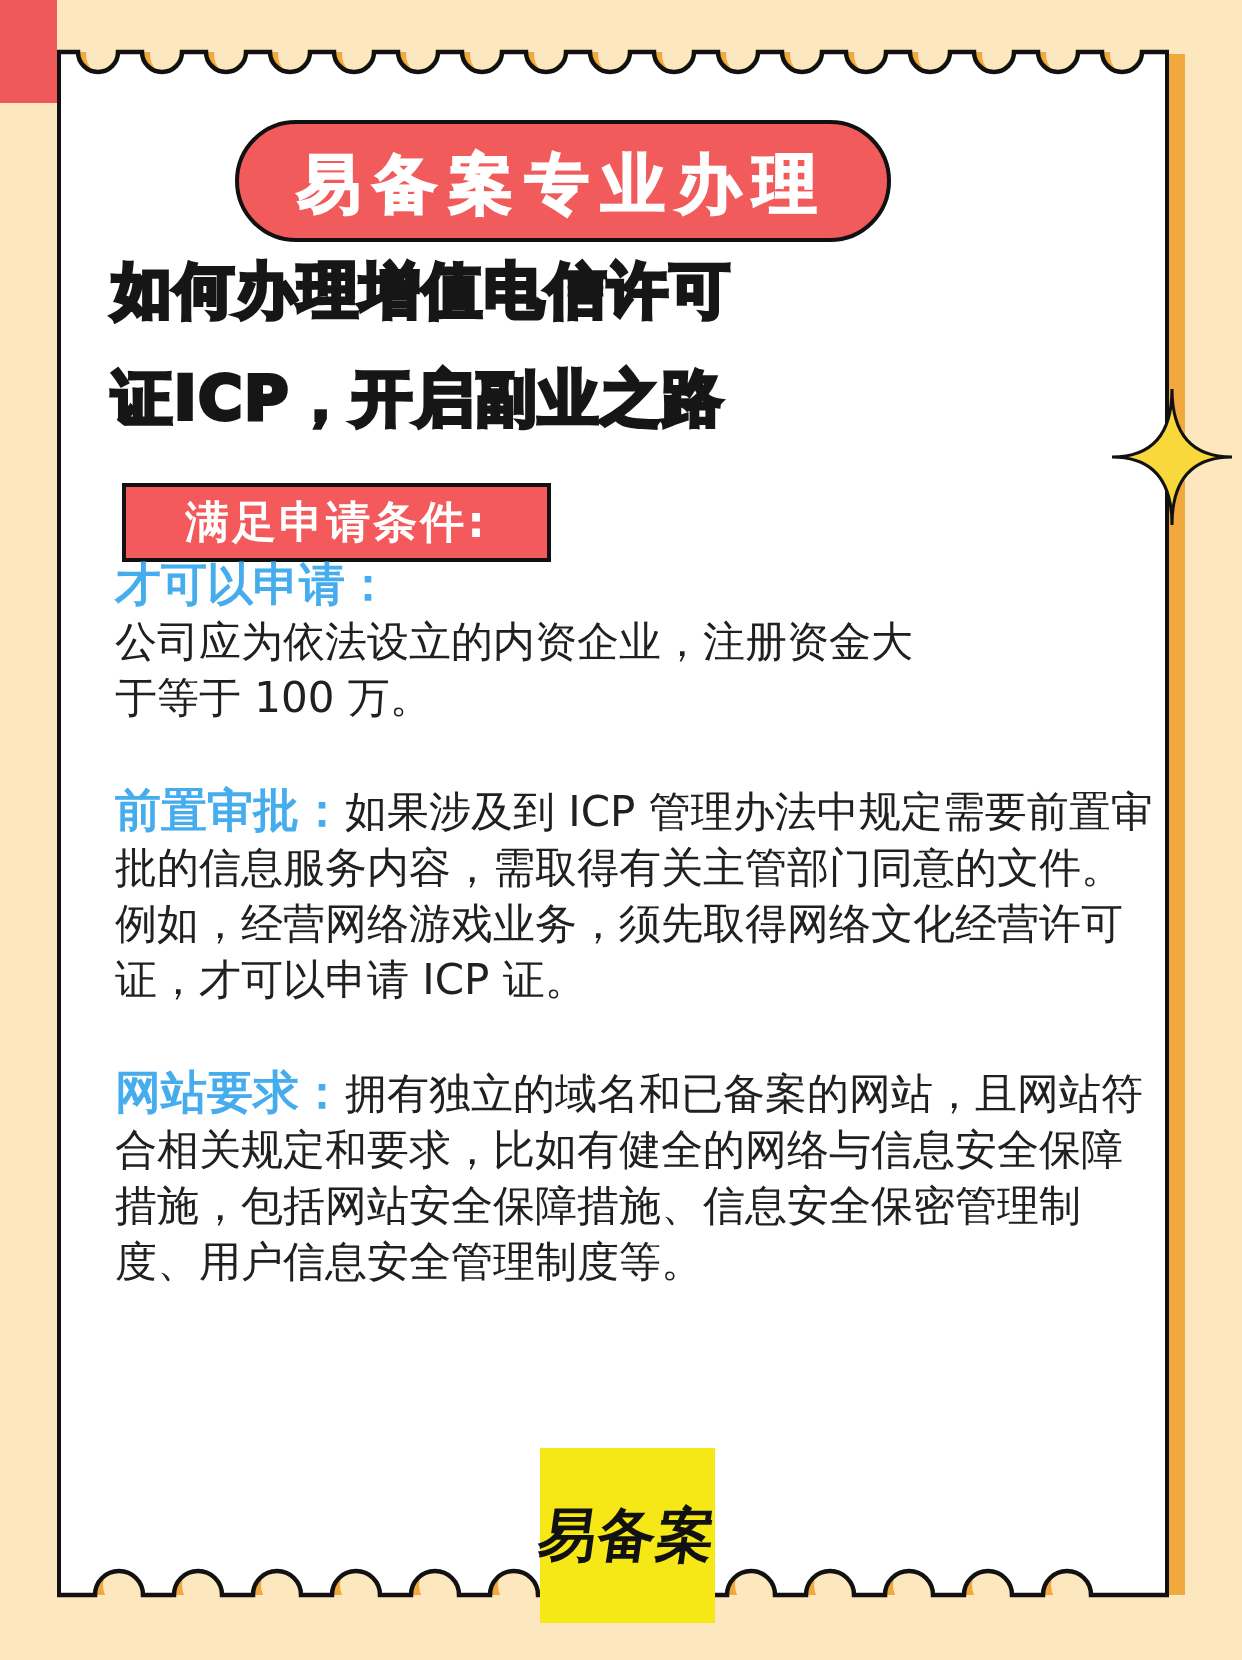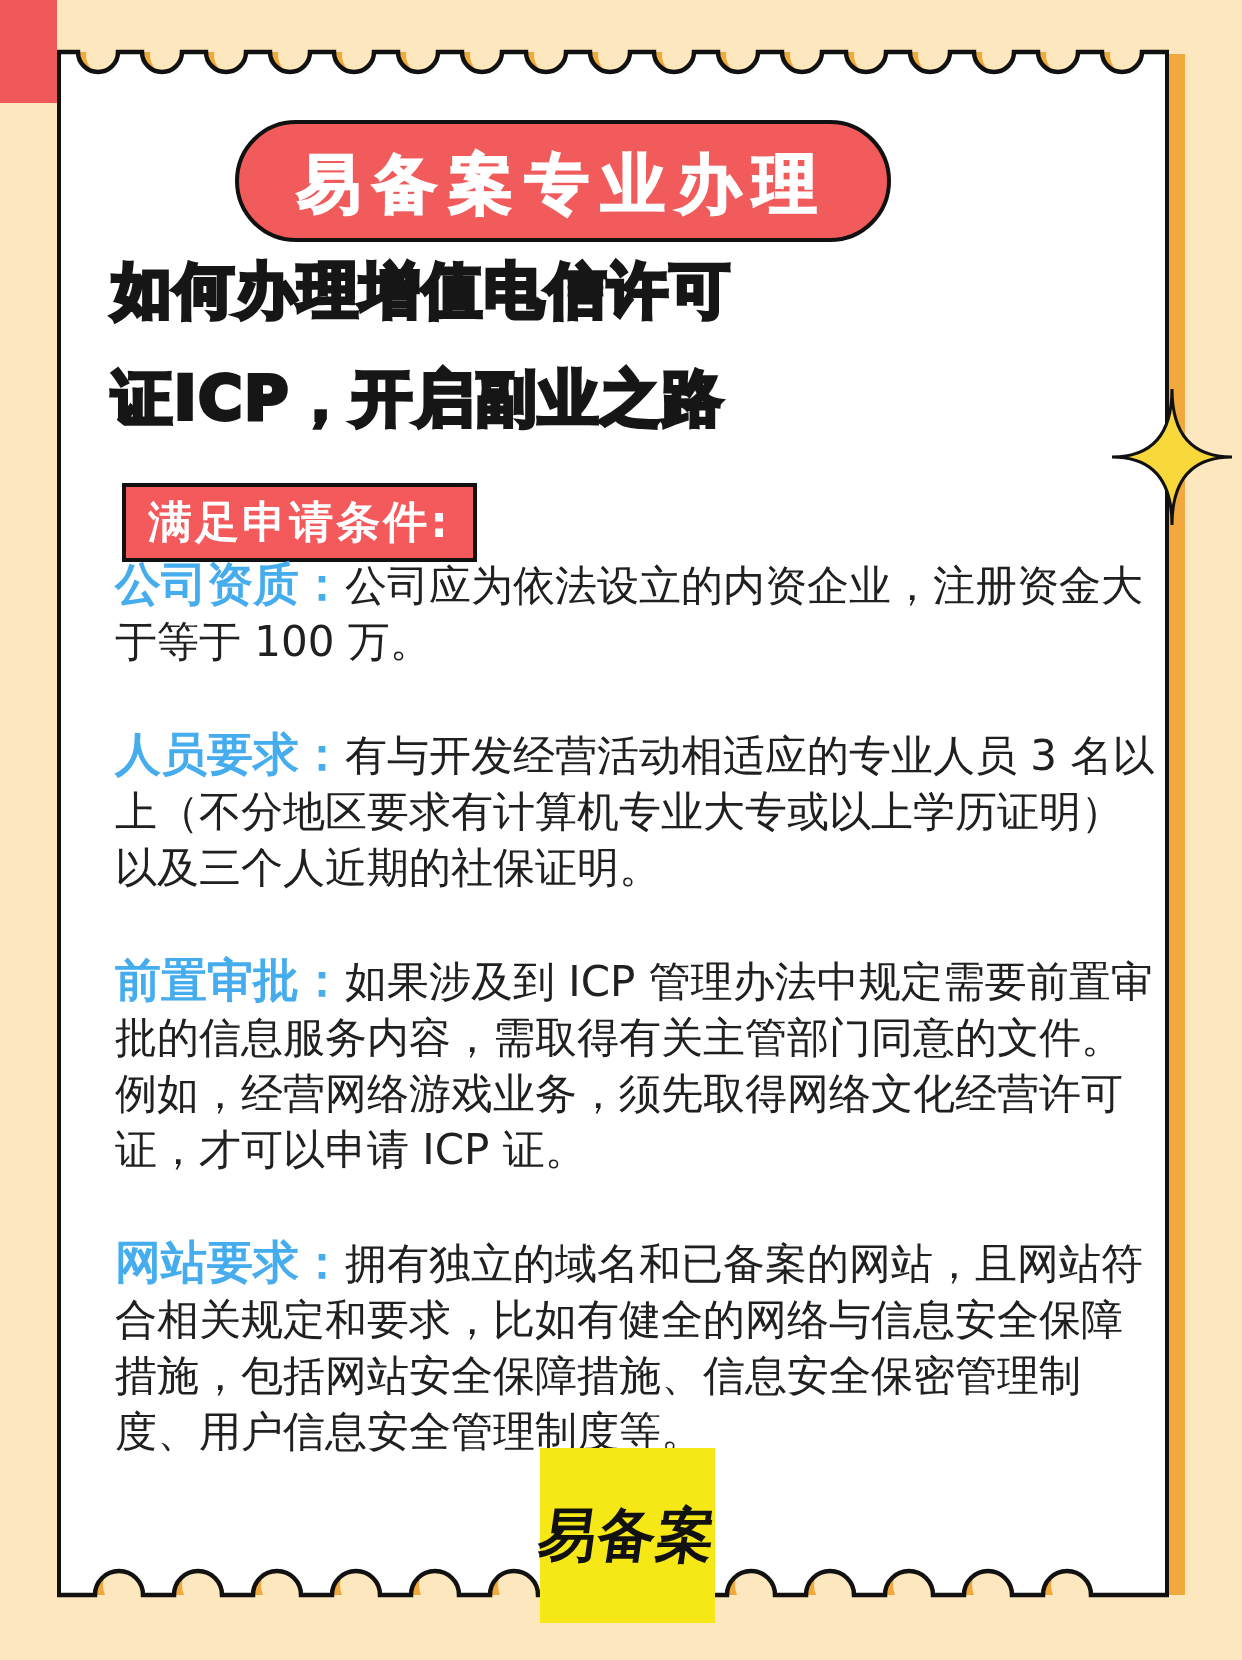--- a/index.html
+++ b/index.html
@@ -33,21 +33,21 @@
     color:#FFFFFF; font-size:64px; font-weight:bold; letter-spacing:12px;
     -webkit-text-stroke:2px #FFFFFF; white-space:pre;margin-top:7px;
   }
   .main-title{
     position:absolute; left:112px; top:236px; width:1060px;
     font-size:60px; font-weight:900; color:#161616; line-height:108px;
     letter-spacing:2px; white-space:pre-line;
     -webkit-text-stroke:4px #161616;
   }
   .cond-label{
-    position:absolute; left:122px; top:483px; width:355px; height:79px;
+    position:absolute; left:122px; top:483px; width:429px; height:79px;
     background:#F4595B; border:4px solid #111; box-sizing:border-box;
     display:flex; align-items:center; justify-content:center;
   }
   .cond-label span{
     color:#FFFFFF; font-size:44px; font-weight:bold; letter-spacing:3px; white-space:pre;
   }
   .sections{position:absolute; left:115px; top:556px; width:1060px;}
   .sections p{margin:0; font-size:42px; line-height:56px; color:#202020;}
   .sections p + p{margin-top:56px;}
   .sec-label{
@@ -243,27 +243,22 @@
   <svg class="sparkle" width="128" height="144" viewBox="0 0 128 144">
     <path d="M64,4 Q64,72 124,72 Q64,72 64,140 Q64,72 4,72 Q64,72 64,4 Z" fill="#F8D83B" stroke="#111" stroke-width="3"></path>
   </svg>
 
   <div class="cond-label">
     <span>满足申请条件:</span>
   </div>
 
   <div class="sections">
     <p>
-      <span class="sec-label">公司资质：</span><span class="sec-body">公司应为依法设立的内资企业，注册资金大
+      <span class="sec-label">才可以申请：</span><span class="sec-body">公司应为依法设立的内资企业，注册资金大
 于等于 100 万。</span>
-    </p>
-    <p>
-      <span class="sec-label">人员要求：</span><span class="sec-body">有与开发经营活动相适应的专业人员 3 名以
-上（不分地区要求有计算机专业大专或以上学历证明）
-以及三个人近期的社保证明。</span>
     </p>
     <p>
       <span class="sec-label">前置审批：</span><span class="sec-body">如果涉及到 ICP 管理办法中规定需要前置审
 批的信息服务内容，需取得有关主管部门同意的文件。
 例如，经营网络游戏业务，须先取得网络文化经营许可
 证，才可以申请 ICP 证。</span>
     </p>
     <p>
       <span class="sec-label">网站要求：</span><span class="sec-body">拥有独立的域名和已备案的网站，且网站符
 合相关规定和要求，比如有健全的网络与信息安全保障

